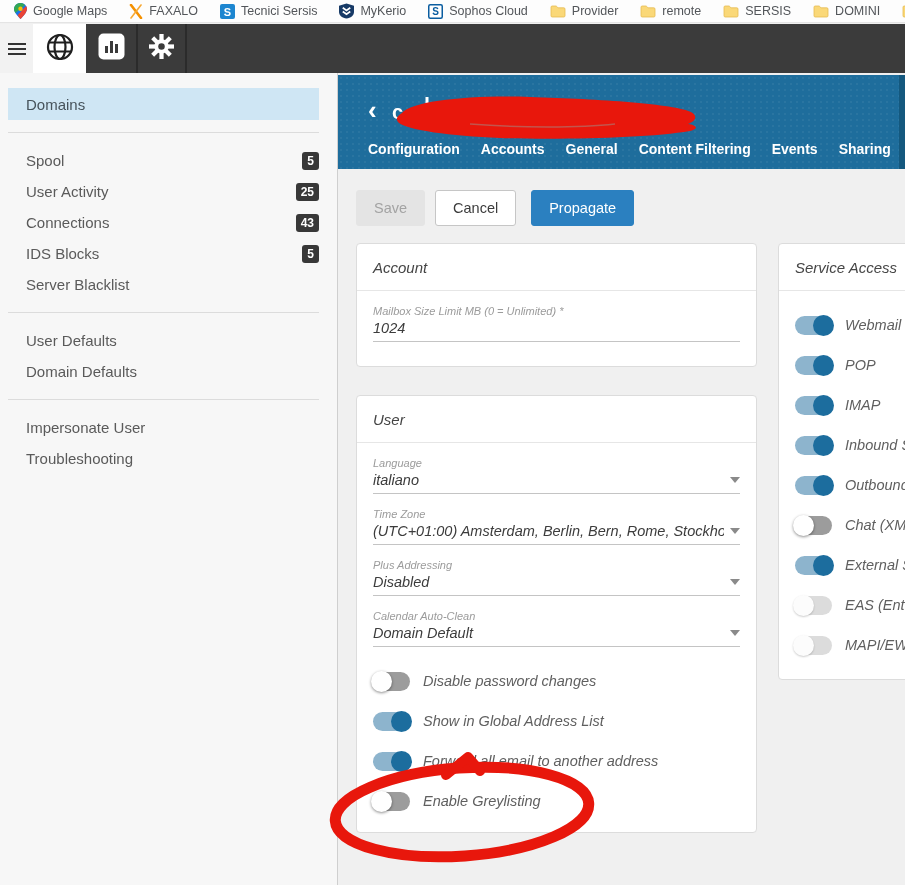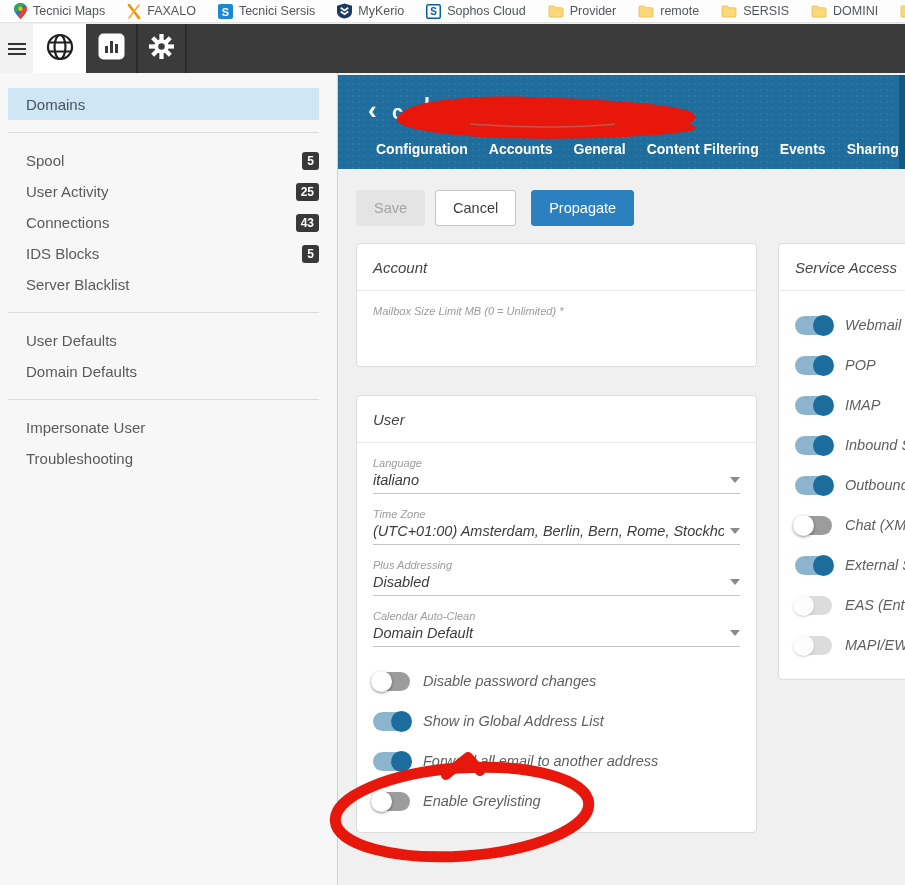--- a/index.html
+++ b/index.html
@@ -43,21 +43,21 @@
   .page-header { position:absolute; left:0; right:-300px; top:2px; height:94px;
     background:#1e6d9c;
     background-image:radial-gradient(rgba(255,255,255,0.055) 1px, transparent 1.2px);
     background-size:6px 6px; }
   .hdr-strip { position:absolute; right:300px; top:0; width:6px; height:94px;
     background:#14587e; }
   .back-btn { position:absolute; left:30px; top:22px; color:#fff; font-size:26px;
     line-height:26px; cursor:pointer; font-weight:bold; }
   .page-title { position:absolute; left:54px; top:26px; color:#fff; font-size:20px;
     font-weight:bold; }
-  .hdr-tabs { position:absolute; left:38px; bottom:12px; display:flex; gap:21px; }
+  .hdr-tabs { position:absolute; left:30px; bottom:12px; display:flex; gap:21px; }
   .htab { color:#fff; font-size:14px; font-weight:600; white-space:nowrap; cursor:pointer; }
 
   .btn-row { position:absolute; left:18px; top:117px; display:flex; align-items:flex-end; }
   .btn { height:36px; font-size:14.5px; border-radius:3px; padding:0 17px;
     font-family:inherit; cursor:pointer; }
   .btn-save { background:#e4e4e4; border:1px solid #e4e4e4; color:#a3a3a3; }
   .btn-cancel { background:#fff; border:1px solid #c6c6c6; color:#3c3c3c; margin-left:10px; }
   .btn-propagate { background:#2b80c0; border:1px solid #2b80c0; color:#fff; margin-left:15px; }
 
   .card { position:absolute; background:#fff; border:1px solid #dcdcdc;
@@ -99,21 +99,21 @@
 <div class="bookmarks">
   <div class="bm">
     <span>
         <svg width="13" height="16" viewBox="0 0 13 16">
           <path d="M6.5 0C2.9 0 0 2.7 0 6.1 0 10.2 6.5 16 6.5 16S13 10.2 13 6.1C13 2.7 10.1 0 6.5 0Z" fill="#1a73e8"></path>
           <path d="M6.5 0C2.9 0 0 2.7 0 6.1c0 1.2.6 2.6 1.4 4L11 2A6.6 6.6 0 0 0 6.5 0Z" fill="#34a853"></path>
           <path d="M6.5 16S13 10.2 13 6.1c0-1.1-.3-2.1-.9-3L3.6 12.3C4.9 14.2 6.5 16 6.5 16Z" fill="#ea4335"></path>
           <circle cx="6.5" cy="5.8" r="2.2" fill="#fbbc04"></circle>
         </svg>
       </span>
-    <span class="lbl">Tecnici Maps</span>
+    <span class="lbl">Google Maps</span>
   </div>
   <div class="bm">
     <span>
         <svg width="14" height="15" viewBox="0 0 14 15">
           <path d="M2 1 L12 14" stroke="#f59100" stroke-width="2.6" stroke-linecap="round"></path>
           <path d="M12 1 L2 14" stroke="#f7a833" stroke-width="1.6" stroke-linecap="round"></path>
         </svg>
       </span>
     <span class="lbl">FAXALO</span>
   </div>
@@ -291,20 +291,23 @@
   <div class="btn-row">
     <button class="btn btn-save" disabled="">Save</button>
     <button class="btn btn-cancel">Cancel</button>
     <button class="btn btn-propagate">Propagate</button>
   </div>
 
   <div class="card card-account">
     <div class="card-header">Account</div>
     <div class="field">
       <div class="flabel">Mailbox Size Limit MB (0 = Unlimited) *</div>
+      <div class="fvalrow">
+          <div class="fval">1024</div>
+        </div>
     </div>
   </div>
 
   <div class="card card-user">
     <div class="card-header">User</div>
 
     <div class="field">
       <div class="flabel">Language</div>
       <div class="fvalrow">
         <div class="fval">italiano</div>

